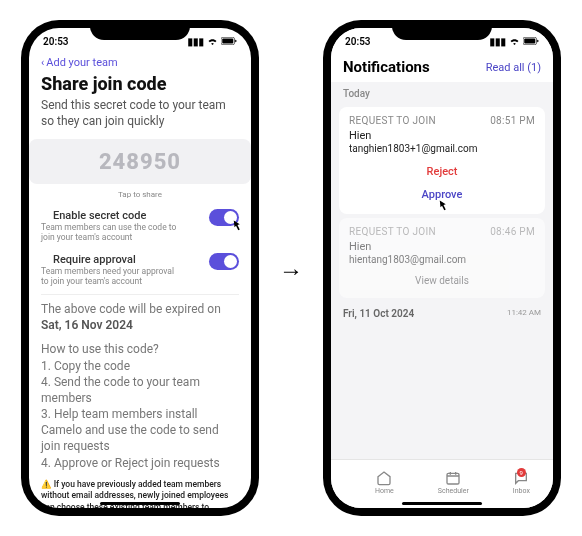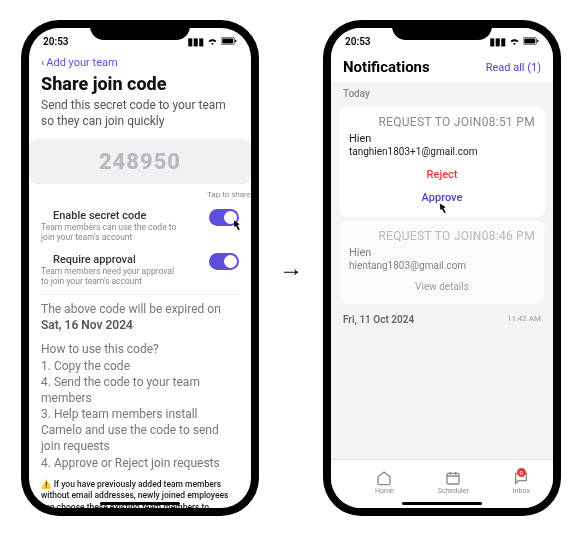--- a/index.html
+++ b/index.html
@@ -107,21 +107,21 @@
     text-align: center;
     padding: 10px 0;
   }
   .code-text {
     font-size: 22px;
     font-weight: 800;
     color: #B8B8BE;
     letter-spacing: 1px;
   }
   .tap-share {
-    text-align: right;
+    text-align: center;
     font-size: 8px;
     color: #888;
     padding: 4px 0 6px;
   }
   .toggle-row {
     padding: 4px 12px 6px;
     display: flex;
     justify-content: space-between;
     align-items: flex-start;
     position: relative;
@@ -170,22 +170,22 @@
   }
   .card {
     background: #fff;
     margin: 4px 8px;
     border-radius: 8px;
     padding: 8px 10px;
   }
   .card-dim { opacity: 0.55; }
   .card-head {
     display: flex;
-    justify-content: flex-end;
-    font-size: 12px;
+    justify-content: space-between;
+    font-size: 10px;
     color: #888;
     text-transform: uppercase;
     letter-spacing: 0.3px;
     margin-bottom: 3px;
   }
   .card-name { font-size: 11px; color: #222; margin-bottom: 1px; }
   .card-email { font-size: 10px; color: #222; margin-bottom: 6px; }
   .btn-reject { text-align: center; font-size: 11px; font-weight: 500; color: #E23B3B; padding: 5px 0; }
   .btn-approve { text-align: center; font-size: 11px; font-weight: 500; color: #4B45C6; padding: 5px 0; position: relative; }
   .btn-viewdetails { text-align: center; font-size: 10px; color: #555; padding: 4px 0; }

